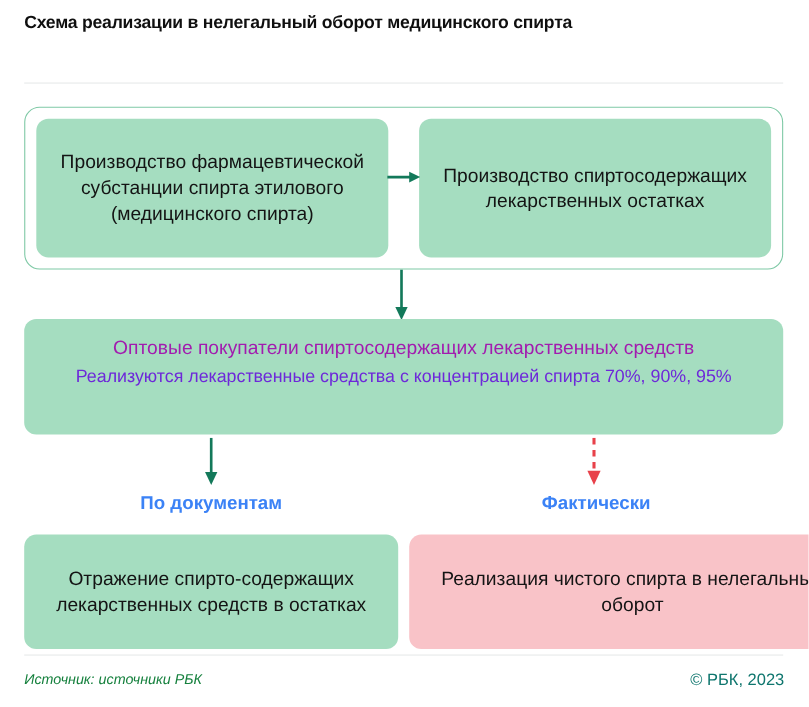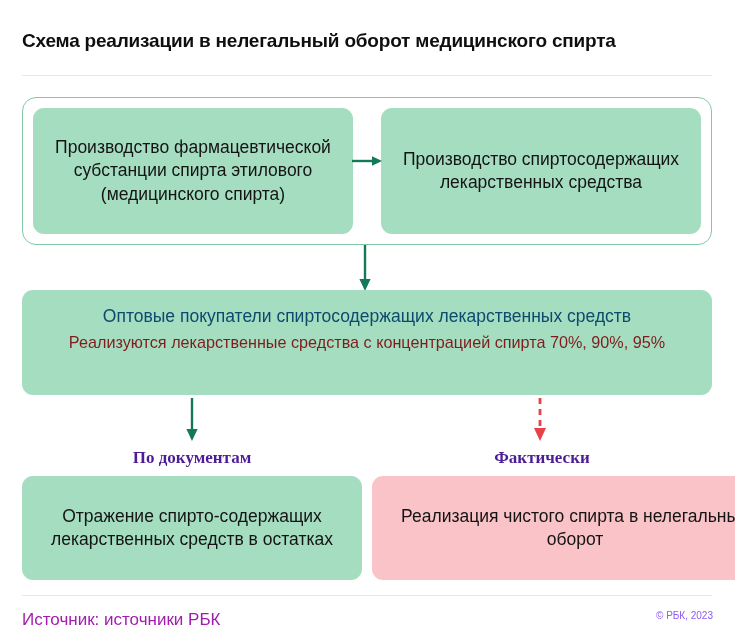--- a/index.html
+++ b/index.html
@@ -18,23 +18,23 @@
     position: relative;
     width: 735px;
     height: 643px;
     box-sizing: border-box;
   }
 
   
   .title {
     position: absolute;
     left: 22px;
-    top: 24px;
+    top: 4px;
     width: 640px;
-    font-size: 19px;
+    font-size: 16px;
     line-height: 33px;
     font-weight: bold;
     letter-spacing: -0.2px;
     color: #0f0f0f;
   }
   .divider {
     position: absolute;
     left: 22px;
     top: 75px;
     width: 690px;
@@ -112,46 +112,45 @@
     height: 105px;
     box-sizing: border-box;
     background: #a5ddc0;
     border-radius: 11px;
     padding-top: 14px;
     text-align: center;
   }
   .mid-title {
     font-size: 17.5px;
     line-height: 24px;
-    color: #0c4a6e;
+    color: #a21caf;
   }
   .mid-sub {
     margin-top: 2px;
     font-size: 16.2px;
     line-height: 24px;
-    color: #7f1d1d;
+    color: #6d28d9;
   }
 
   
   .leg-label {
     position: absolute;
     top: 448px;
     font-size: 17px;
     font-weight: bold;
-    color: #4c1d95;
-    text-align: center;
-    font-family: Liberation Serif, serif;
+    color: #3b82f6;
+    text-align: center;
   }
   .leg-label.left  { left: 22px;  width: 340px; }
   .leg-label.right { left: 372px; width: 340px; }
 
   
   .bot-box {
     position: absolute;
-    top: 476px;
+    top: 486px;
     height: 104px;
     box-sizing: border-box;
     border-radius: 11px;
     display: flex;
     align-items: center;
     justify-content: center;
     text-align: center;
     padding: 4px 12px;
     font-size: 17.5px;
     line-height: 23.5px;
@@ -166,42 +165,43 @@
     left: 22px;
     top: 595px;
     width: 690px;
     height: 1px;
     background: #e7e9ea;
   }
   .footer-left {
     position: absolute;
     left: 22px;
     top: 610px;
-    font-size: 17px;
-    color: #a21caf;
+    font-size: 13px;
+    color: #15803d;
+    font-style: italic;
   }
   .footer-right {
     position: absolute;
     right: 22px;
     top: 610px;
-    font-size: 10px;
-    color: #8b5cf6;
+    font-size: 15px;
+    color: #0f766e;
   }
 </style>
 </head>
 <body>
 
 <div class="page">
 
   <div class="title">Схема реализации в нелегальный оборот медицинского спирта</div>
   <div class="divider"></div>
 
   <div class="top-wrap">
     <div class="top-box left">Производство фармацевтической субстанции спирта этилового (медицинского спирта)</div>
-    <div class="top-box right">Производство спиртосодержащих лекарственных средства</div>
+    <div class="top-box right">Производство спиртосодержащих лекарственных остатках</div>
   </div>
 
   <svg class="arrow-h" viewBox="0 0 30 12">
     <line x1="0" y1="6" x2="22" y2="6" stroke="#13795a" stroke-width="2.4"></line>
     <polygon points="20,1.2 30,6 20,10.8" fill="#13795a"></polygon>
   </svg>
 
   <svg class="arrow-v-main" viewBox="0 0 14 46">
     <line x1="7" y1="0" x2="7" y2="36" stroke="#13795a" stroke-width="2.4"></line>
     <polygon points="1.4,34 12.6,34 7,46" fill="#13795a"></polygon>

